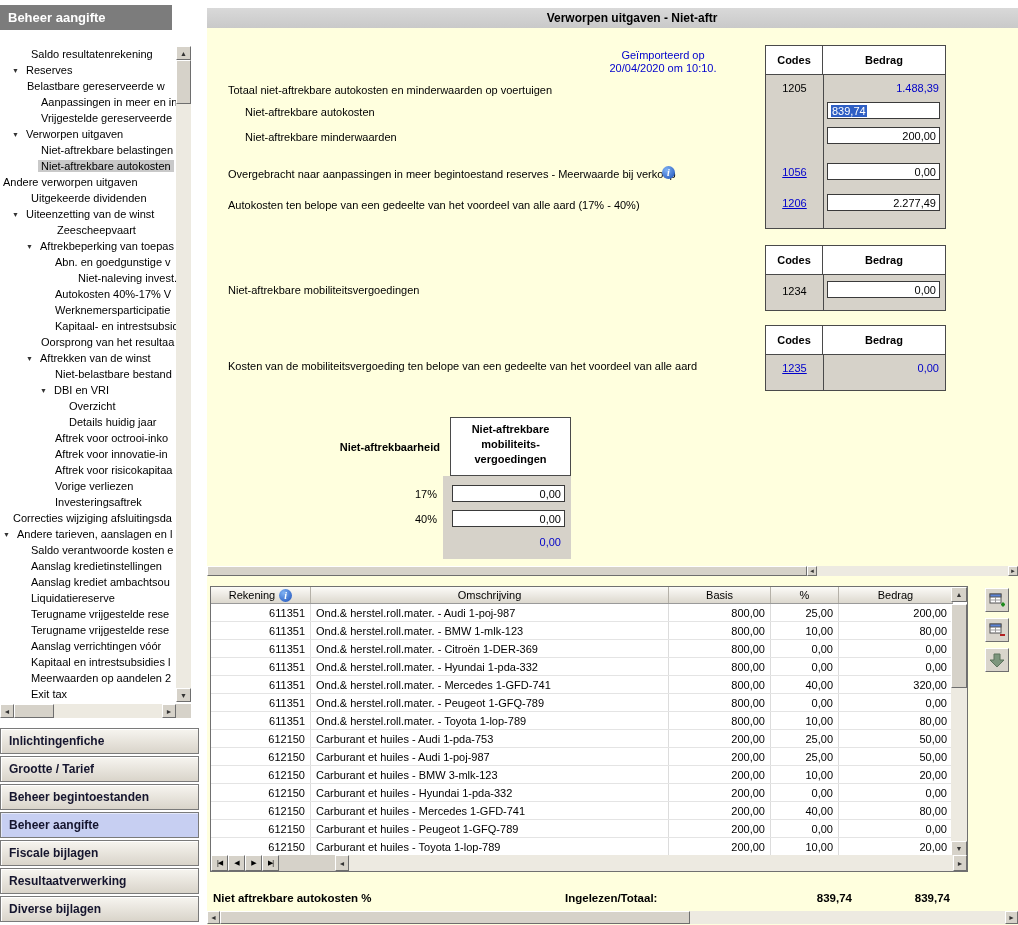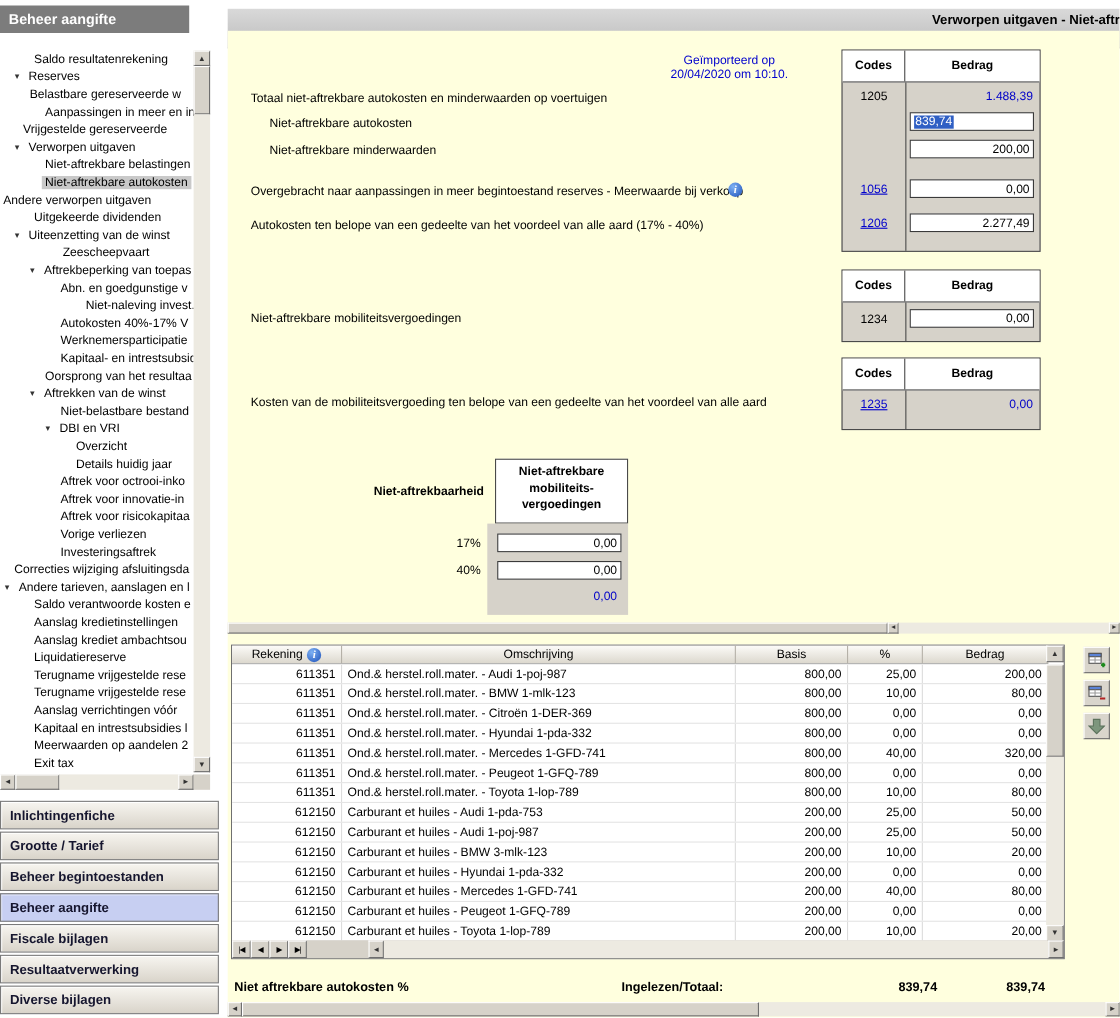--- a/index.html
+++ b/index.html
@@ -33,21 +33,21 @@
 
   .navbtns { position:absolute; left:0; top:728px; width:199px; display:flex; flex-direction:column; gap:2px; }
   .navbtn { height:26px; display:flex; align-items:center; padding-left:8px; font-weight:bold; font-size:12px;
             color:#15152E; background:linear-gradient(180deg,#F7F5F0,#D9D4CA); border:1px solid #7A7A7A;
             box-shadow:inset 1px 1px 0 #FFFFFF; cursor:pointer; }
   .navbtn.active { background:#C7CFF2; box-shadow:inset 1px 1px 0 #E3E8FA; }
 
   
   .titlebar { position:absolute; left:207px; top:8px; width:811px; height:36px;
               background:linear-gradient(180deg,#D9D9D9,#BDBDBD); border-bottom:1px solid #9A9A9A;
-              font-weight:bold; font-size:12px; line-height:20px; text-align:right; white-space:nowrap; overflow:hidden;padding-left:39px; }
+              font-weight:bold; font-size:12px; line-height:20px; text-align:center; white-space:nowrap; overflow:hidden;padding-left:39px; }
   .yellow { position:absolute; left:207px; top:28px; width:811px; height:897px; background:#FFFFDE; }
 
   .imported { position:absolute; left:563px; top:49px; width:200px; text-align:center; color:#0000CD; line-height:13px; }
 
   .codes-box { position:absolute; width:181px; background:#D6D2C9; border:1px solid #4A4A4A; }
   .codes-box .bh { display:flex; height:29px; background:#FFFFFF; border-bottom:1px solid #4A4A4A; }
   .codes-box .bh-c { width:57px; border-right:1px solid #4A4A4A; display:flex; align-items:center; justify-content:center; font-weight:bold; }
   .codes-box .bh-b { flex:1; display:flex; align-items:center; justify-content:center; font-weight:bold; }
   .codes-box .vline { position:absolute; left:57px; top:29px; bottom:0; width:1px; background:#4A4A4A; }
   .code-cell { position:absolute; left:0; width:57px; text-align:center; }
@@ -120,21 +120,21 @@
       <div class="tree-item" style="padding-left: 12px;">
         <span class="tree-arrow">▼</span>
         <span class="tree-label">Reserves</span>
       </div>
       <div class="tree-item" style="padding-left: 24px;">
         <span class="tree-label">Belastbare gereserveerde w</span>
       </div>
       <div class="tree-item" style="padding-left: 38px;">
         <span class="tree-label">Aanpassingen in meer en in</span>
       </div>
-      <div class="tree-item" style="padding-left: 18px;">
+      <div class="tree-item" style="padding-left: 38px;">
         <span class="tree-label">Vrijgestelde gereserveerde</span>
       </div>
       <div class="tree-item" style="padding-left: 12px;">
         <span class="tree-arrow">▼</span>
         <span class="tree-label">Verworpen uitgaven</span>
       </div>
       <div class="tree-item" style="padding-left: 38px;">
         <span class="tree-label">Niet-aftrekbare belastingen</span>
       </div>
       <div class="tree-item" style="padding-left: 38px;">

